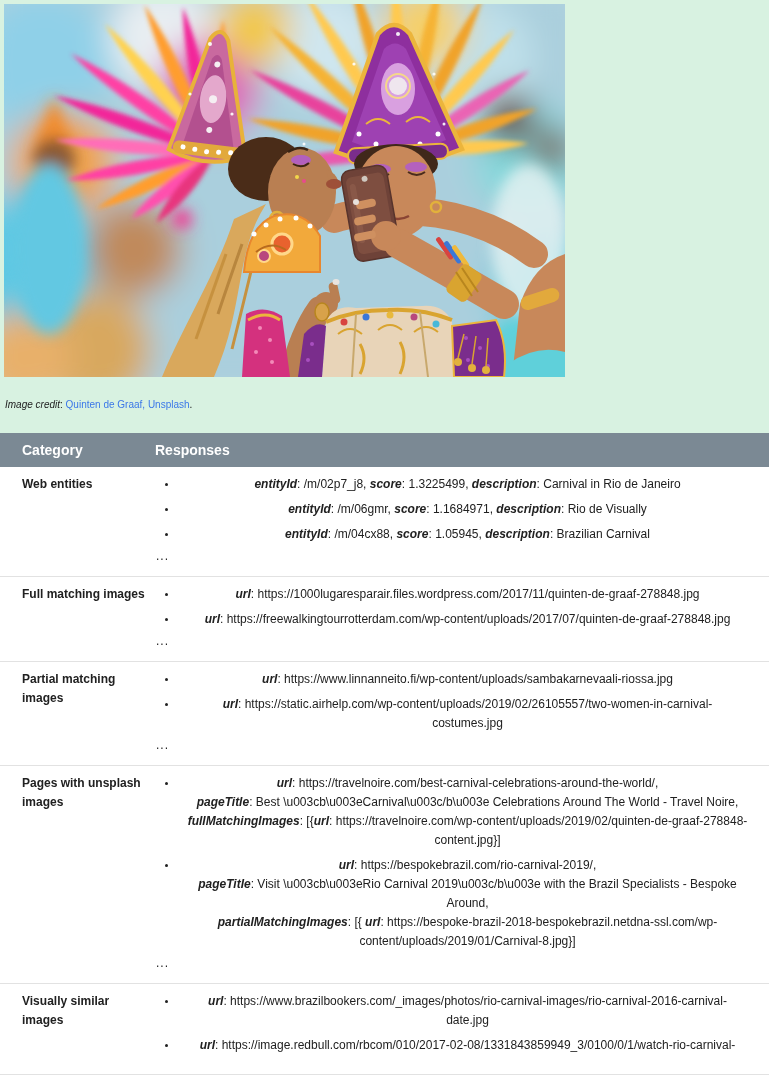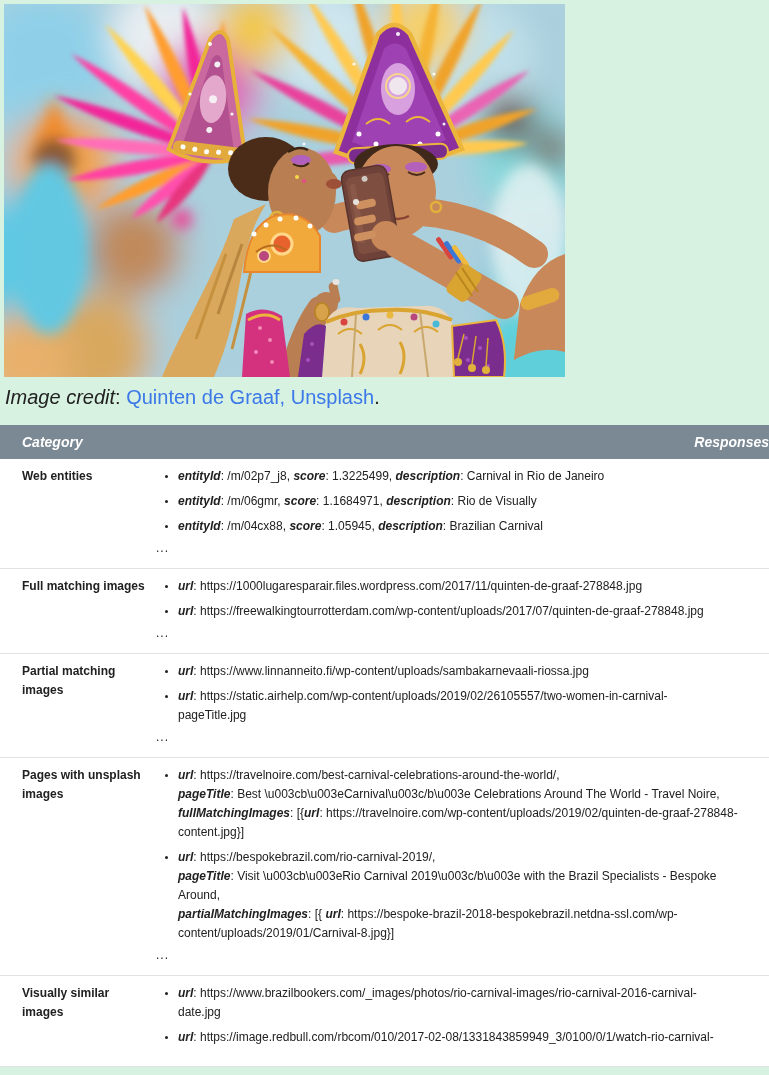--- a/index.html
+++ b/index.html
@@ -9,41 +9,41 @@
   *{box-sizing:border-box;}
   html,body{margin:0;padding:0;}
   body{
     width:769px;height:1075px;overflow:hidden;
     background:var(--page-bg);
     color:var(--body-text);
     font-family:"Liberation Sans","DejaVu Sans",sans-serif;
   }
   .photo-frame{width:561px;height:373px;margin:4px 0 0 4px;overflow:hidden;background:#bcd8e2;}
   .photo-frame svg{display:block;}
-  .credit{margin:12px 0 0 5px;font-size:20px;line-height:16px;}
+  .credit{margin:20px 0 0 5px;font-size:10px;line-height:16px;}
   .credit .prefix{font-style:italic;}
   .credit a{color:var(--link);text-decoration:none;cursor:pointer;}
   table.results{border-collapse:collapse;table-layout:fixed;width:769px;margin-top:20px;}
   thead th{
     background:var(--header-bg);color:var(--header-text);
     font-size:14px;font-weight:700;text-align:left;height:34px;
-    padding:0;vertical-align:middle;font-style:italic;
+    padding:0;vertical-align:middle;
   }
   th.cat-h{width:155px;padding-left:22px;}
-  th.resp-h{padding-left:0;text-align:right;}
+  th.resp-h{padding-left:0;}
   tbody td{
     background:var(--row-bg);border-bottom:1px solid var(--divider);
     vertical-align:top;padding-top:8px;padding-bottom:13px;font-size:12px;
   }
   td.cat{font-weight:700;line-height:19px;padding-left:22px;padding-right:4px;}
   td.resp{padding-right:12px;}
   td.resp ul{margin:0;padding:0 0 0 22px;list-style:disc;}
   td.resp li{margin:0 0 6px 0;}
   td.resp li::marker{color:var(--body-text);font-size:0.85em;}
-  .line{line-height:19px;overflow-wrap:break-word;}
+  .line{line-height:19px;overflow-wrap:break-word;text-align:center;}
   .key{font-weight:700;font-style:italic;}
   .ellipsis{line-height:13px;letter-spacing:1px;}
 </style>
 </head>
 <body>
 
 <div class="photo-frame">
   <svg viewBox="0 0 561 373" width="561" height="373" role="img" aria-label="Two carnival dancers in feather headdresses, one kissing the other's cheek while taking a selfie">
     <defs>
       <filter id="b18" x="-30%" y="-30%" width="160%" height="160%">
@@ -322,21 +322,21 @@
       </tr>
       <tr>
         <td class="cat">Partial matching images</td>
         <td class="resp">
           <ul>
             <li>
               <div class="line"><span class="key">url</span><span>: https://www.linnanneito.fi/wp-content/uploads/sambakarnevaali-riossa.jpg</span></div>
             </li>
             <li>
               <div class="line"><span class="key">url</span><span>: https://static.airhelp.com/wp-content/uploads/2019/02/26105557/two-women-in-carnival-</span></div>
-              <div class="line"><span>pageTitle.jpg</span></div>
+              <div class="line"><span>costumes.jpg</span></div>
             </li>
           </ul>
           <div class="ellipsis">...</div>
         </td>
       </tr>
       <tr>
         <td class="cat">Pages with unsplash images</td>
         <td class="resp">
           <ul>
             <li>

